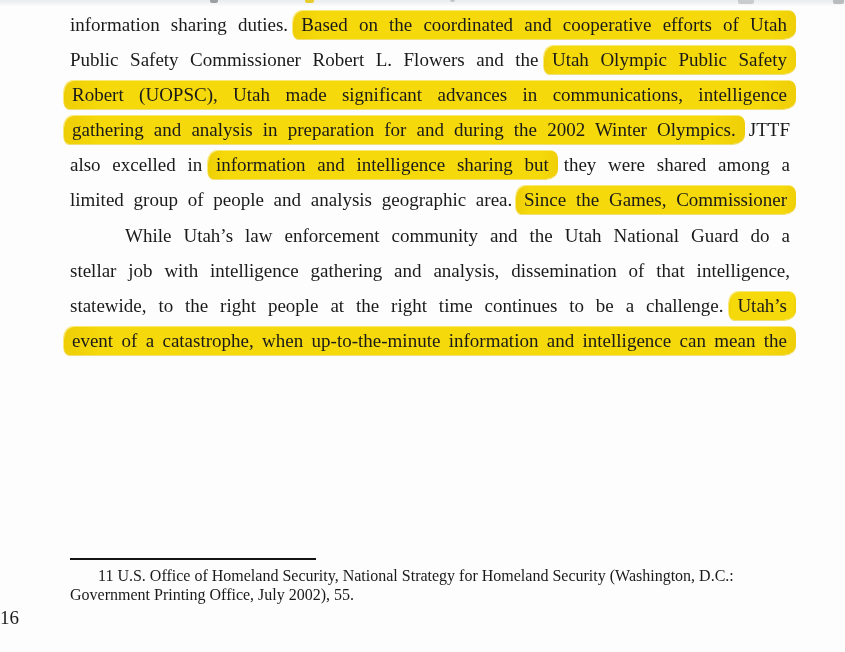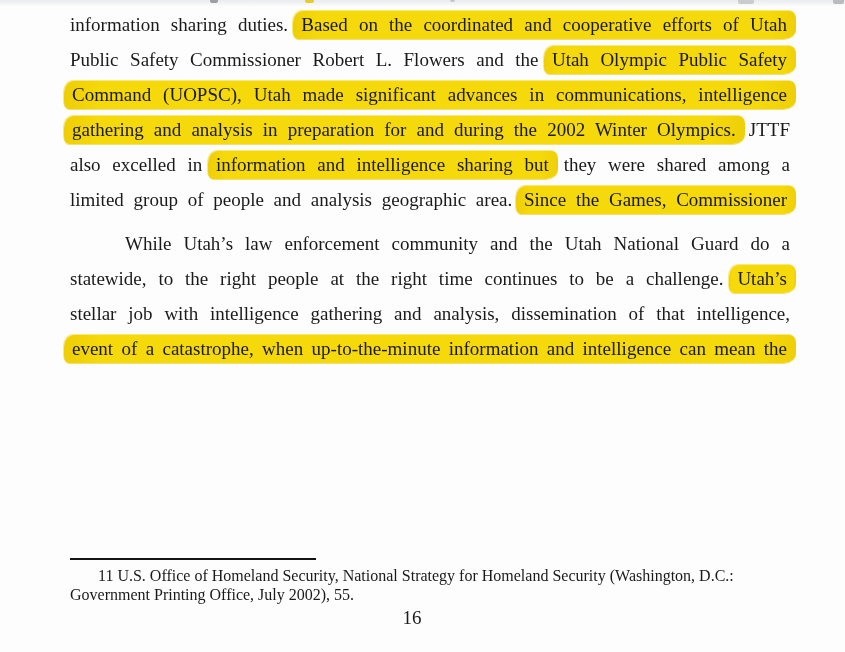--- a/index.html
+++ b/index.html
@@ -47,21 +47,21 @@
     height: 35px;
     line-height: 35px;
     font-size: 19px;
     white-space: nowrap;
     text-align: justify;
     text-align-last: justify;
     text-justify: inter-word;
   }
   .line.last  { text-align-last: left; }
   .line.indent { text-indent: 55px; }
-  .para-2 { margin-top: 9px; }
+  .para-2 { margin-top: 1px; }
 
   
   mark {
     color: inherit;
     background: linear-gradient(92deg, #eecd05, var(--hl, #f5d90a) 5%, var(--hl, #f5d90a) 95%, #efce07);
     padding: 3px 9px 4px 8px;
     margin: 0 -6px;
     border-radius: 10px 6px 12px 5px / 12px 8px 10px 7px;
     box-shadow: 0 1px 0 rgba(228, 198, 4, 0.55), -1px -1px 0 rgba(246, 220, 30, 0.6);
   }
@@ -84,50 +84,49 @@
     line-height: 19px;
   }
   .fn-line.fn-first { text-indent: 28px; }
 
   
   .page-number {
     position: absolute;
     left: 0;
     right: 45px;
     top: 607px;
-    text-align: center;
     font-size: 19px;
   }
 </style>
 </head>
 <body>
 
 <div class="page">
 
   <div class="top-edge">
     <span class="frag f1"></span>
     <span class="frag f2"></span>
     <span class="frag f3"></span>
     <span class="frag f4"></span>
     <span class="frag f5"></span>
   </div>
 
   <div class="body-text">
     <div class="paragraph para-1">
         <div class="line"><span>information sharing duties.  </span><mark>Based on the coordinated and cooperative efforts of Utah</mark></div>
         <div class="line"><span>Public Safety Commissioner Robert L. Flowers and the </span><mark>Utah Olympic Public Safety</mark></div>
-        <div class="line"><mark>Command (UOPSC), Utah made significant advances in communications, intelligence</mark></div>
+        <div class="line"><mark>Robert (UOPSC), Utah made significant advances in communications, intelligence</mark></div>
         <div class="line"><mark>gathering and analysis in preparation for and during the 2002 Winter Olympics.</mark><span>  JTTF</span></div>
         <div class="line"><span>also excelled in </span><mark>information and intelligence sharing but</mark><span> they were shared among a</span></div>
         <div class="line"><span>limited group of people and analysis geographic area.  </span><mark>Since the Games, Commissioner</mark></div>
       </div>
     <div class="paragraph para-2">
         <div class="line indent"><span>While Utah’s law enforcement community and the Utah National Guard do a</span></div>
+        <div class="line"><span>stellar job with intelligence gathering and analysis, dissemination of that intelligence,</span></div>
         <div class="line"><span>statewide, to the right people at the right time continues to be a challenge.  </span><mark>Utah’s</mark></div>
-        <div class="line"><span>stellar job with intelligence gathering and analysis, dissemination of that intelligence,</span></div>
         <div class="line"><mark>event of a catastrophe, when up-to-the-minute information and intelligence can mean the</mark></div>
       </div>
   </div>
 
   <div class="footnote-rule"></div>
 
   <div class="footnote">
     <div class="fn-line fn-first">11 U.S. Office of Homeland Security, National Strategy for Homeland Security (Washington, D.C.:</div>
     <div class="fn-line">Government Printing Office, July 2002), 55.</div>
   </div>

